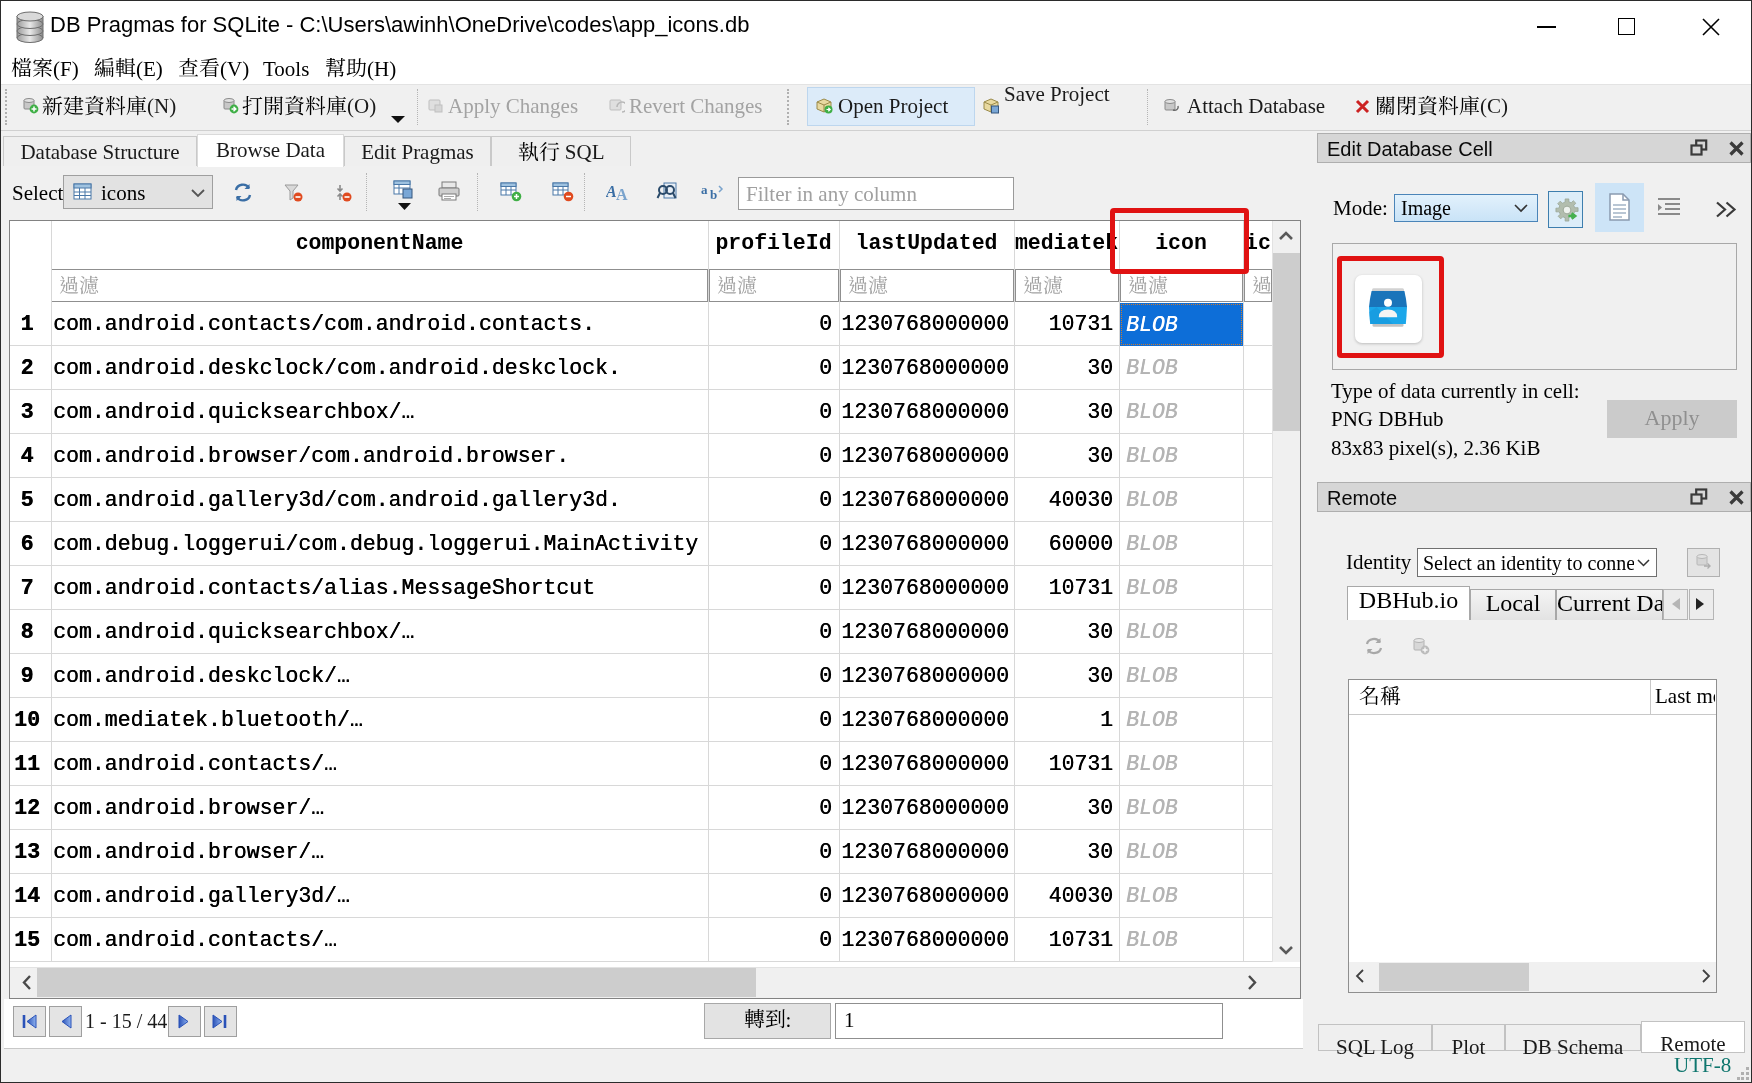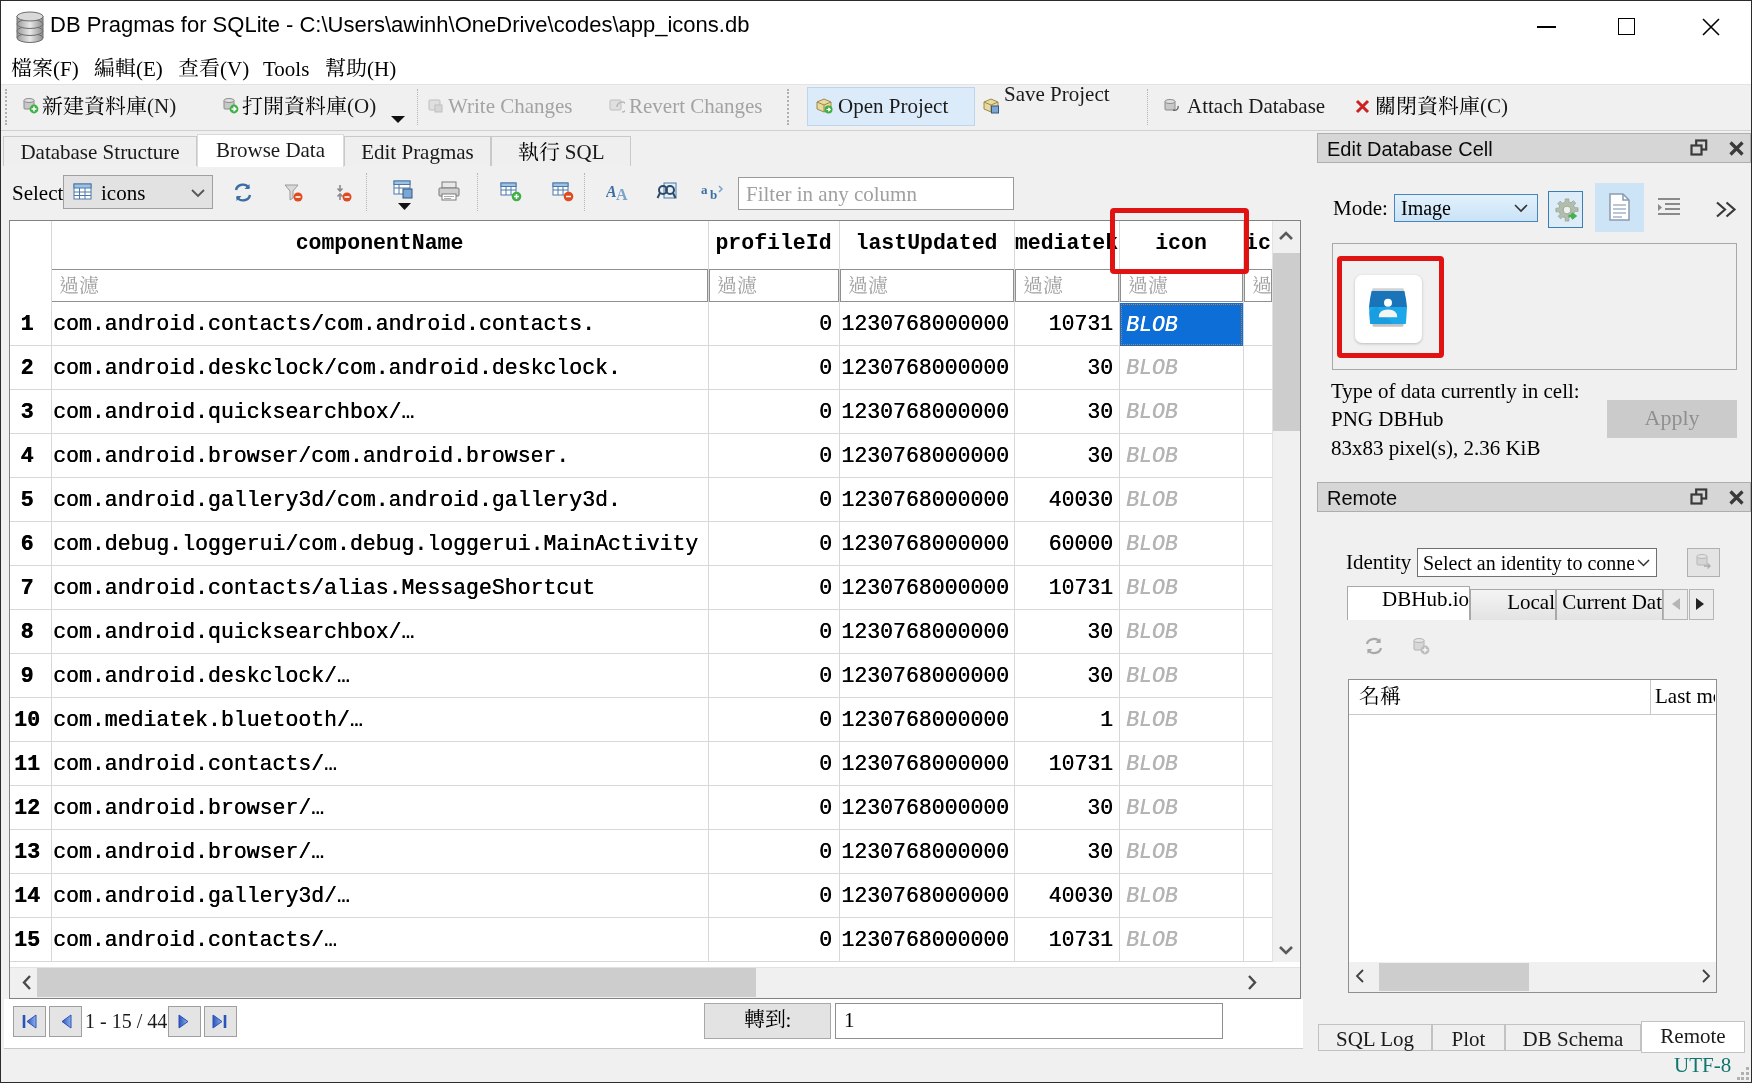--- a/index.html
+++ b/index.html
@@ -20,23 +20,23 @@
 .sbthumb{position:absolute;background:#cdcdcd}
 
 .tbtxt{font-size:21px;color:#1a1a1a}
 .tbdis{color:#a3a3a3}
 .sep{position:absolute;width:0;border-left:1px dotted #b5b5b5;top:88px;height:36px}
 
 .tab{position:absolute;top:135px;height:30px;background:#efefef;border:1px solid #c9c9c9;border-bottom:none;font-size:21px;text-align:center;color:#1a1a1a;padding-top:3px}
 .tabact{top:133px;height:33px;background:#fff;z-index:3;border-color:#dadada}
 
 .ptitle{font-family:"Liberation Sans",sans-serif;font-size:20px;color:#0a0a0a}
-.rtab{position:absolute;height:31px;background:linear-gradient(#f4f4f4,#e3e3e3);border:1px solid #a8a8a8;border-bottom:none;font-size:21px;text-align:right}
+.rtab{position:absolute;height:31px;background:linear-gradient(#f4f4f4,#e3e3e3);border:1px solid #a8a8a8;border-bottom:none;font-size:24px;text-align:center}
 .rtabact{background:#fff;height:34px}
-.btab{position:absolute;top:1023px;height:27px;background:#efefef;border:1px solid #c2c2c2;font-size:21px;text-align:center;color:#1a1a1a;padding-top:2px}
+.btab{position:absolute;top:1023px;height:27px;background:#efefef;border:1px solid #c2c2c2;font-size:21px;text-align:center;color:#1a1a1a;padding-top:10px}
 .btabact{background:#fff;top:1020px;height:32px}
 </style></head>
 <body>
 
 <div class="abs" style="left:0;top:0;width:1750px;height:52px;background:#fff"></div>
 <svg class="abs" style="left:14px;top:9px" width="30" height="34" viewBox="0 0 30 34">
  <defs>
       <linearGradient id="cyl" x1="0" x2="1">
         <stop offset="0" stop-color="#9a9a9a"></stop>
         <stop offset=".5" stop-color="#e8e8e8"></stop>
@@ -147,21 +147,21 @@
     </svg><span>(O)</span></div>
 <svg class="abs" style="left:388px;top:113px" width="18" height="10">
     <path d="M2 2 L16 2 L9 9 Z" fill="#111"></path>
   </svg>
 <div class="sep" style="left:416px"></div>
 
 <svg class="abs" style="left:426px;top:96px" width="17" height="17" viewBox="0 0 17 17" opacity="0.55">
     <rect x="2" y="3" width="11" height="10" rx="1" fill="#d2d2d2" stroke="#979797"></rect>
     <rect x="8" y="8" width="7" height="7" fill="#c2c2c2" stroke="#979797"></rect>
   </svg>
-<div class="abs tbtxt tbdis" style="left:447px;top:93px">Write Changes</div>
+<div class="abs tbtxt tbdis" style="left:447px;top:93px">Apply Changes</div>
 
 <svg class="abs" style="left:607px;top:96px" width="17" height="17" viewBox="0 0 17 17" opacity="0.55">
     <rect x="2" y="3" width="11" height="10" rx="1" fill="#d2d2d2" stroke="#979797"></rect>
     <path d="M14 15a5 5 0 1 0-5-5" fill="none" stroke="#8a8a8a" stroke-width="1.6"></path>
   </svg>
 <div class="abs tbtxt tbdis" style="left:628px;top:93px">Revert Changes</div>
 <div class="abs" style="left:786px;top:88px;width:3px;height:36px;border-left:2px dotted #b0b0b0"></div>
 
 <div class="abs" style="left:806px;top:86px;width:168px;height:39px;background:#dcebf9;border:1px solid #bdd6ee"></div>
 <svg class="abs" style="left:814px;top:96px" width="18" height="17" viewBox="0 0 18 17">

